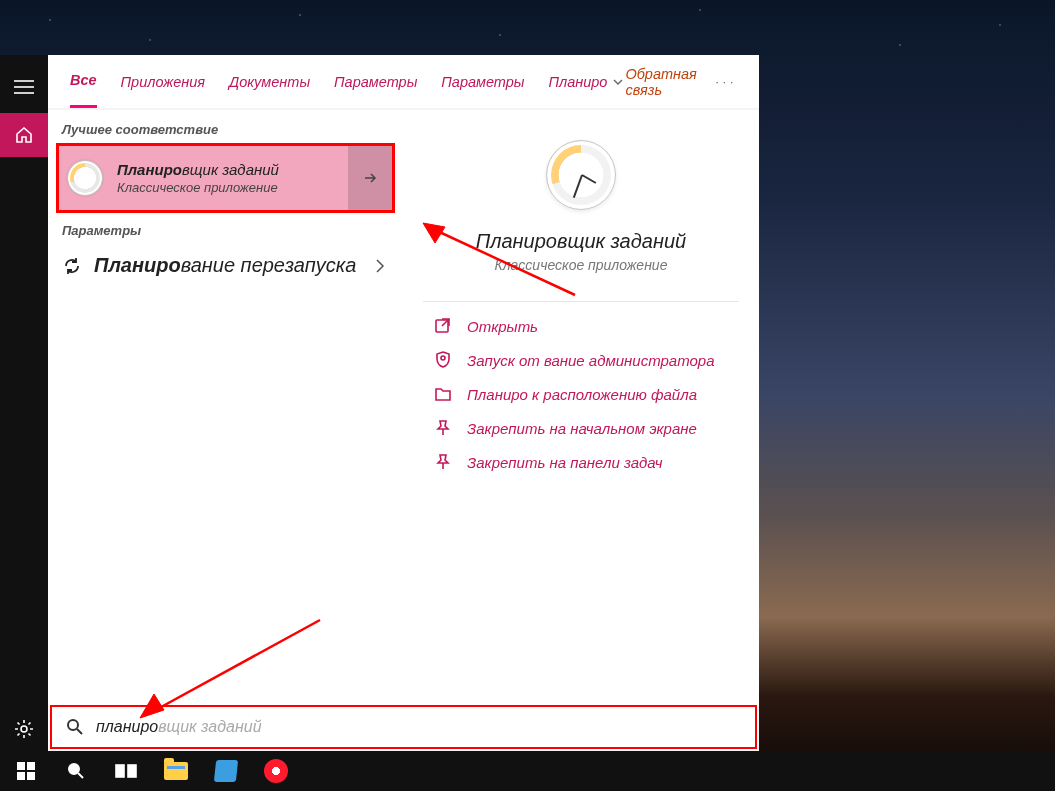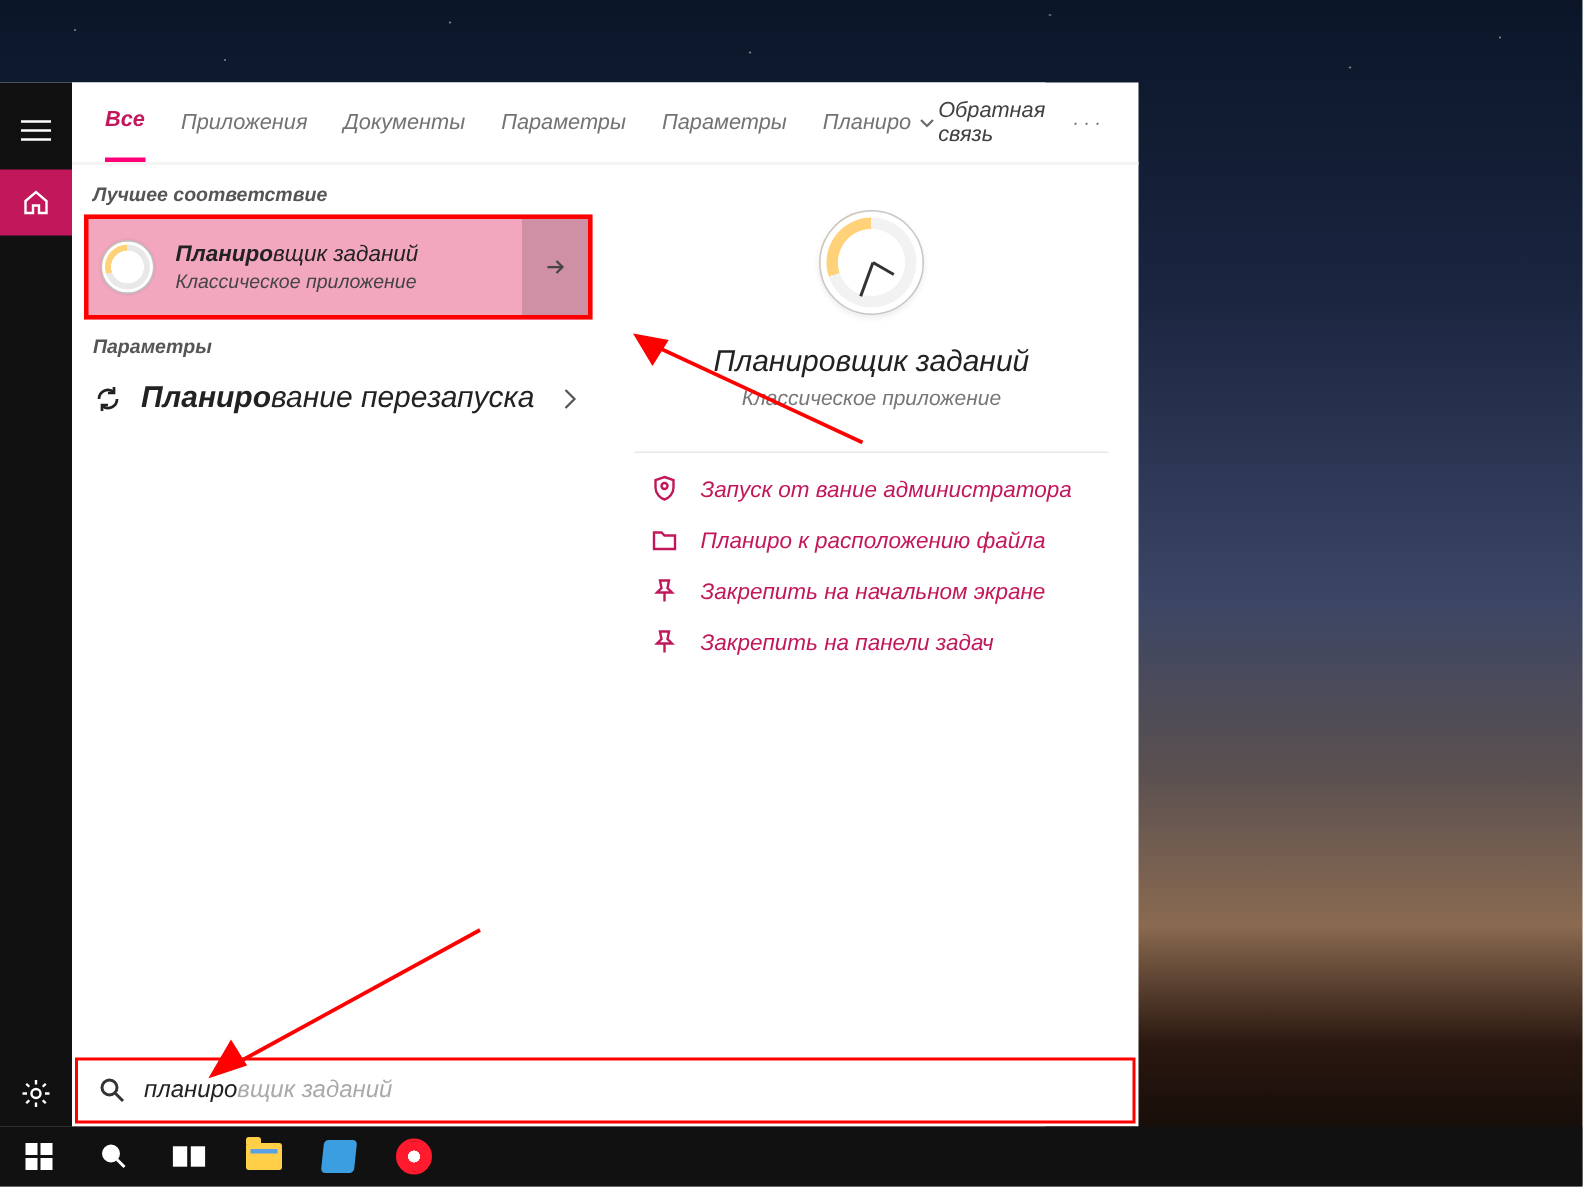--- a/index.html
+++ b/index.html
@@ -51,31 +51,31 @@
 
   .topbar {
     height: 55px;
     display: flex; align-items: center;
     padding: 0 22px;
     border-bottom: 2px solid #f4f4f4;
     position: relative;
   }
   .tabs { display: flex; gap: 24px; align-items: center; height: 100%; }
   .tab {
-    font-size: 14.5px; color: #737373;
+    font-size: 14.5px; color: #be185d;
     height: 100%; display: flex; align-items: center;
     cursor: pointer;
   }
   .tab.active {
     color: #c2185b; font-weight: 600;
     border-bottom: 3px solid #ff0078;
   }
   .tab .chev { margin-left: 4px; }
   .feedback-area { margin-left: auto; display: flex; align-items: center; gap: 18px; }
-  .feedback { font-size: 14.5px; color: #404040; }
+  .feedback { font-size: 14.5px; color: #c2410c; }
   .more-dots { color: #6a6a6a; letter-spacing: 3px; font-size: 13px; }
 
   .body-area { flex: 1; display: flex; justify-content: center; }
   .results {
     width: 355px; padding: 12px 0 0 0;
     font-size: 14px;
   }
   .section-label {
     padding: 0 14px 6px 14px;
     font-size: 13px; color: #555; font-weight: 600;
@@ -293,20 +293,28 @@
       <div class="details">
         <div class="details-inner">
           <div class="big-icon"></div>
           <h2>Планировщик заданий</h2>
           <div class="sub2">Классическое приложение</div>
         </div>
         <div class="details-sep"></div>
         <div class="action-list">
           <div class="action">
             <svg viewBox="0 0 20 20">
+                <rect x="3" y="4" width="12" height="12" rx="1"></rect>
+                <path d="M9 3h7v7"></path>
+                <path d="M16 3l-7 7"></path>
+              </svg>
+            <span>Открыть</span>
+          </div>
+          <div class="action">
+            <svg viewBox="0 0 20 20">
                 <path d="M10 2l6 2v5c0 4-3 7-6 8-3-1-6-4-6-8V4z"></path>
                 <circle cx="10" cy="8" r="2"></circle>
               </svg>
             <span>Запуск от вание администратора</span>
           </div>
           <div class="action">
             <svg viewBox="0 0 20 20">
                 <path d="M3 5h5l2 2h7v9H3z"></path>
               </svg>
             <span>Планиро к расположению файла</span>

